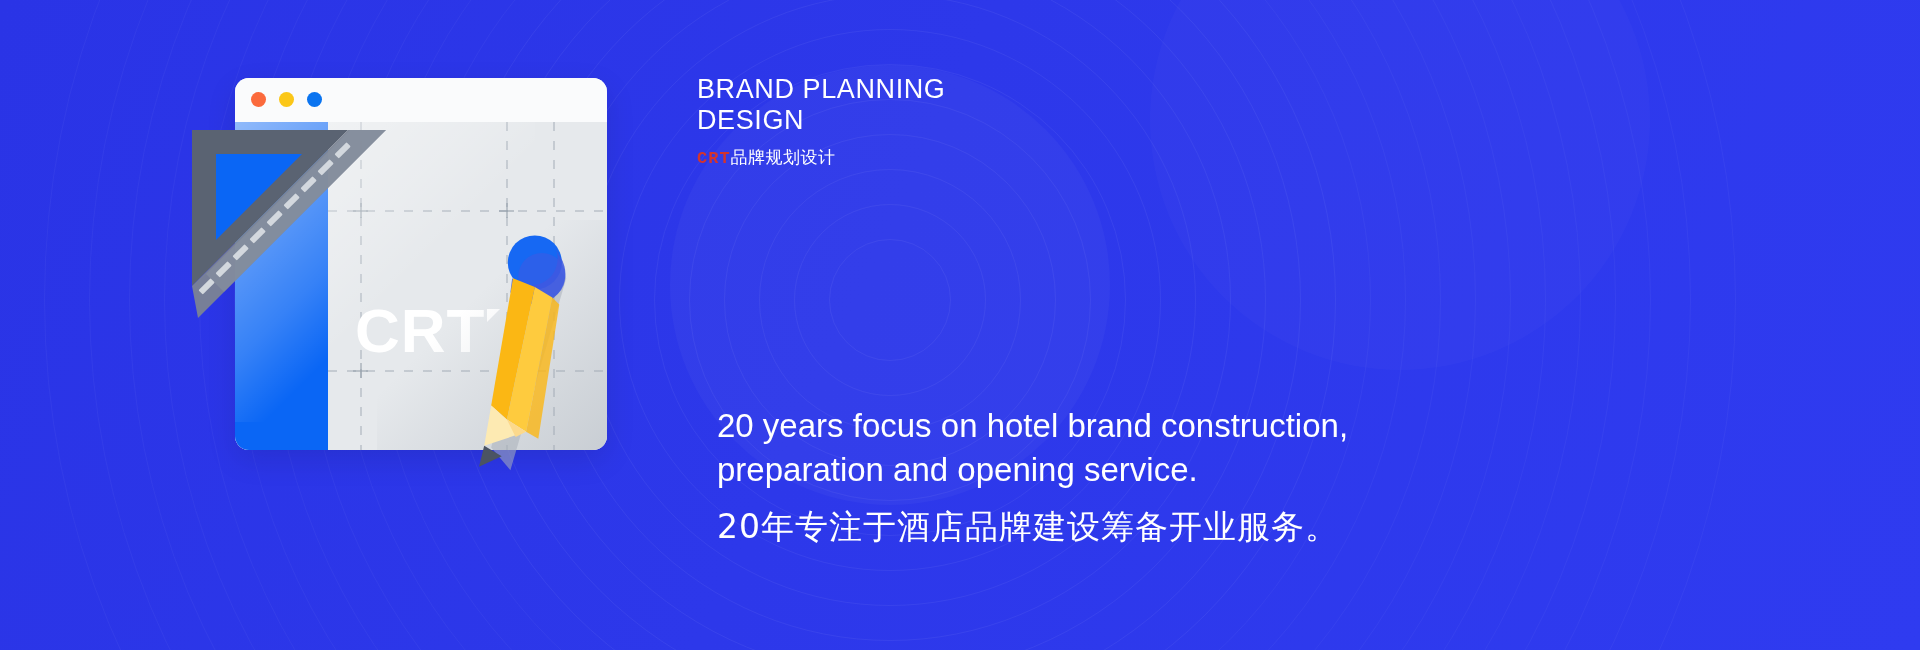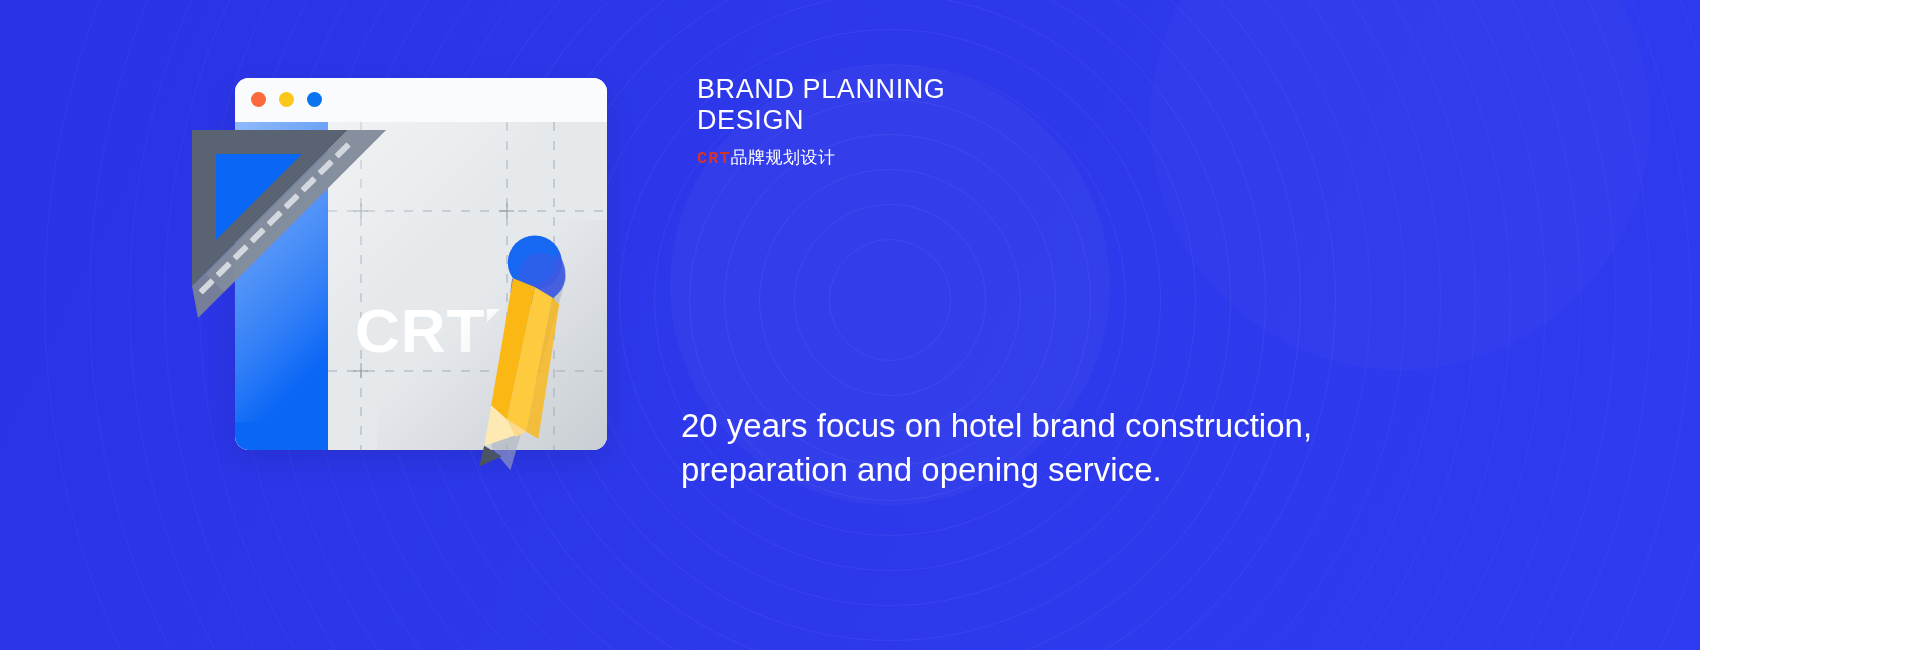--- a/index.html
+++ b/index.html
@@ -7,21 +7,21 @@
     margin: 0;
     padding: 0;
     background: #ffffff;
   }
   body {
     font-family: "Liberation Sans", "DejaVu Sans", sans-serif;
   }
 
   #banner {
     position: relative;
-    width: 1700px;
+    width: 1920px;
     height: 650px;
     overflow: hidden;
     background: #2d37e8;
     background: linear-gradient(115deg, #2a34e6 0%, #2d38ea 45%, #2f3bf0 100%);
   }
 
   
   .rings {
     position: absolute;
     inset: 0;
@@ -215,21 +215,21 @@
     font-family: Liberation Mono, monospace;
   }
   .subhead .brand {
     color: #d1342f;
     font-weight: 700;
     letter-spacing: 1px;
   }
 
   .tagline-block {
     position: absolute;
-    left: 681px;
+    left: 717px;
     top: 404px;
     width: 780px;
   }
   .tagline-en {
     color: #ffffff;
     font-size: 33px;
     line-height: 1.32;
     font-weight: 400;
     font-family: "Liberation Sans", sans-serif;
     margin: 0;
@@ -359,15 +359,16 @@
     <h1 class="headline">BRAND PLANNING
 DESIGN</h1>
     <div class="subhead">
       <span class="brand">CRT</span><span>品牌规划设计</span>
     </div>
   </div>
 
   <div class="tagline-block">
     <p class="tagline-en">20 years focus on hotel brand construction,
 preparation and opening service.</p>
+    <div class="tagline-cn">20年专注于酒店品牌建设筹备开业服务。</div>
   </div>
 
 </div>
 
 </body></html>

